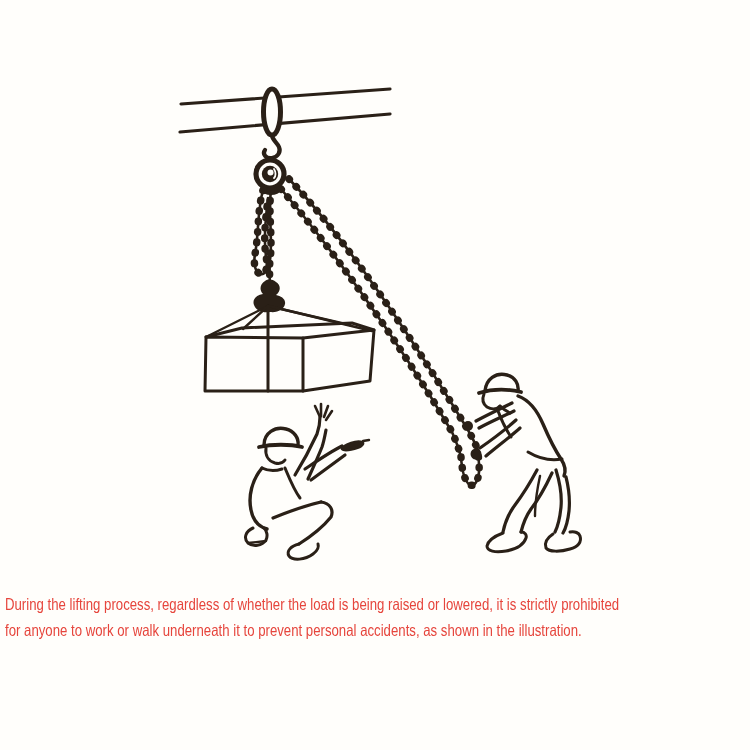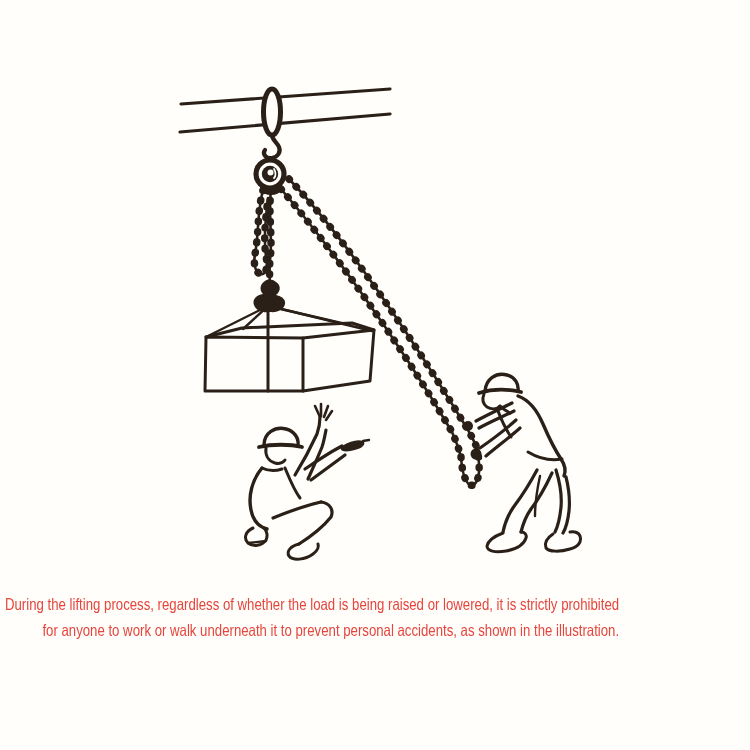--- a/index.html
+++ b/index.html
@@ -8,21 +8,21 @@
     --caption-red: #e6453c;
   }
   * { margin: 0; padding: 0; box-sizing: border-box; }
   html, body { width: 750px; height: 750px; }
   body {
     background: var(--paper);
     font-family: "Liberation Sans", sans-serif;
     overflow: hidden;
     position: relative;
   }
-  .page { position: absolute; inset: 0; background: var(--paper); text-align: right; }
+  .page { position: absolute; inset: 0; background: var(--paper); }
   .ill { position: absolute; left: 0; top: 0; }
   
   .ill path, .ill line, .ill circle, .ill ellipse {
     stroke: var(--ink);
     fill: none;
     stroke-linecap: round;
     stroke-linejoin: round;
   }
   .ill .fill  { fill: var(--ink); stroke: none; }
   .ill .paperfill { fill: var(--paper); stroke: var(--ink); }

